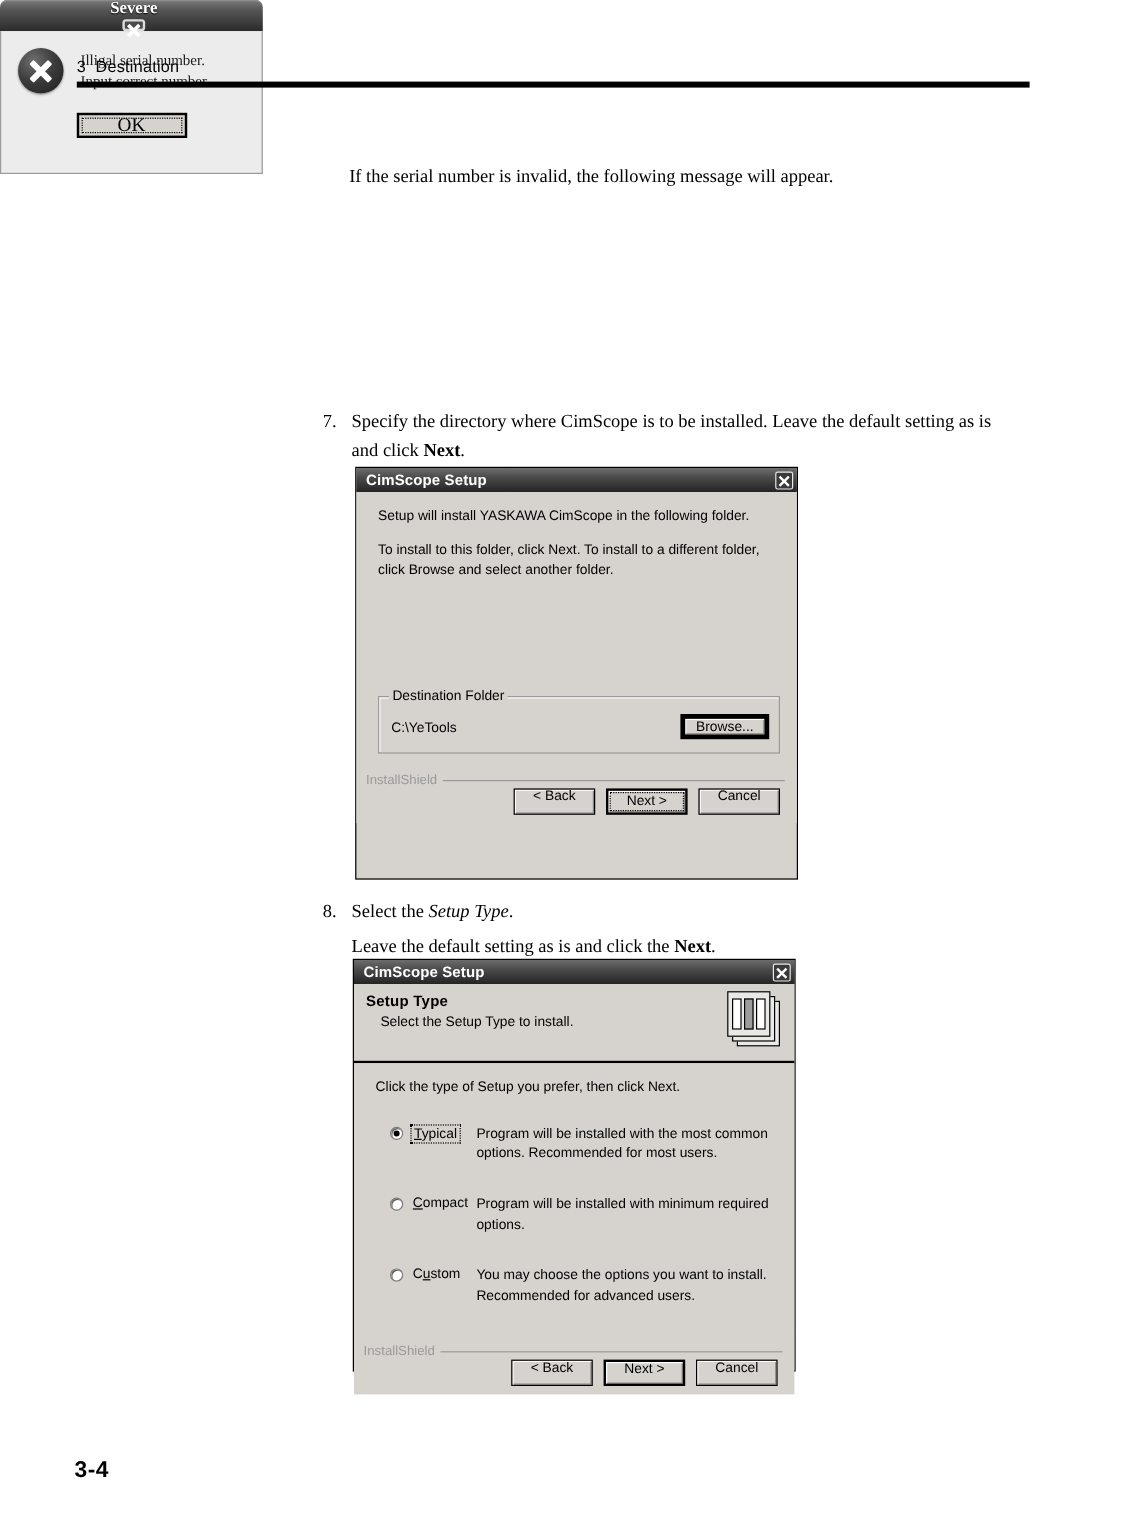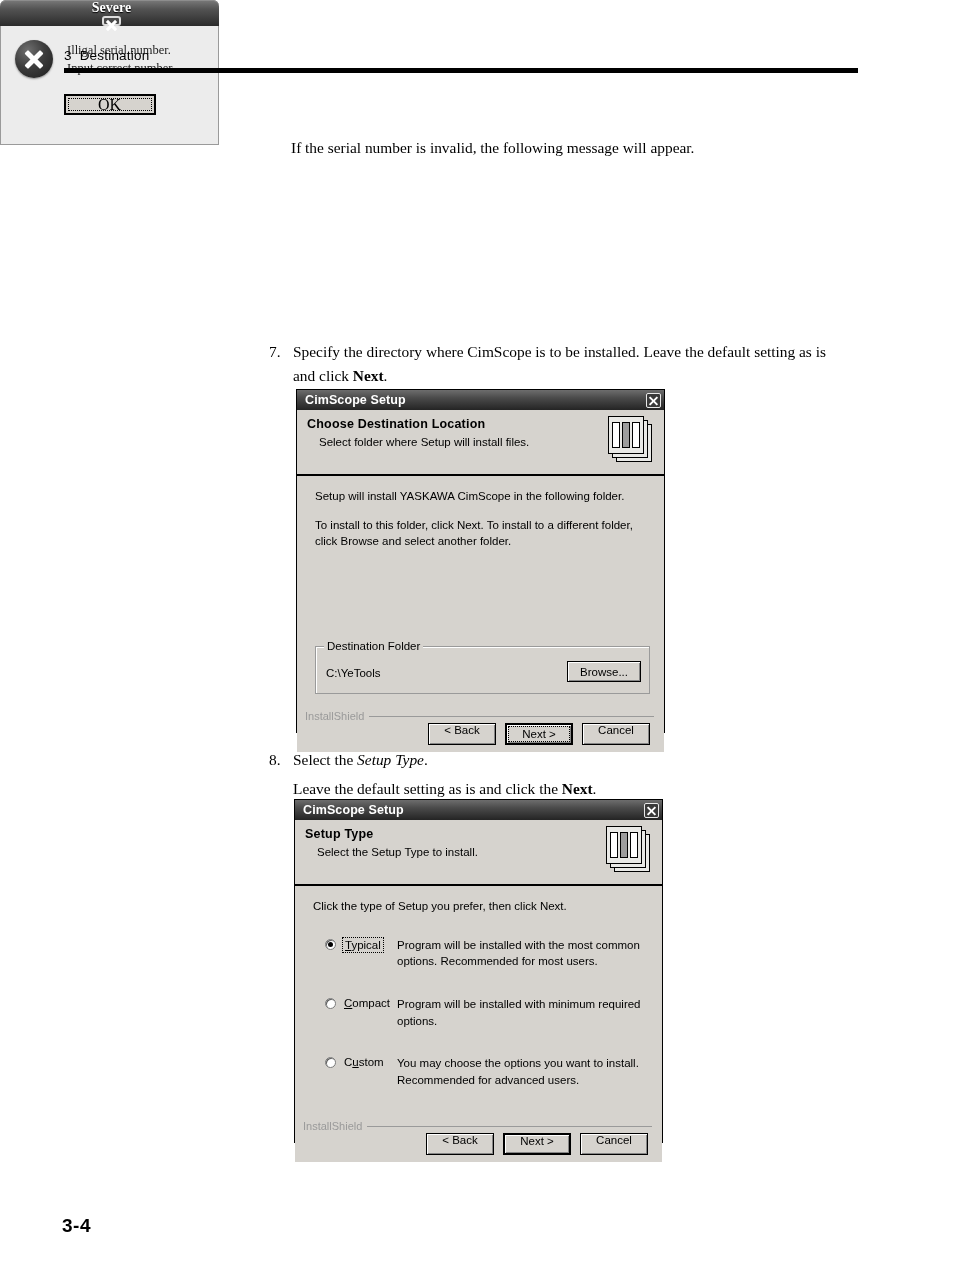--- a/index.html
+++ b/index.html
@@ -242,21 +242,21 @@
     font-size: 11.5px;
     text-align: right;
   }
   .groupbox .gb-path {
     position:absolute; left: 10px; top: 20px; font-size: 11.5px;
   }
   .browse-btn {
     position:absolute; right: 8px; top: 14px;
     width: 74px; height: 21px;
     background: #d6d3ce;
-    border: 1px solid #000000;
+    border: 4px solid #000000;
     box-shadow: inset 1px 1px 0 #fff, inset -1px -1px 0 #868686;
     font-size: 11.5px;
     display:flex; align-items:center; justify-content:center;
   }
 
   .wiz-foot {
     background: #d6d3ce;
     height: 50px;
     position: relative;
     padding: 0 14px;
@@ -364,33 +364,20 @@
   <span class="num">7.</span>
   <span class="body"><span>Specify the directory where CimScope is to be installed. Leave the default setting as is and click </span><b>Next</b><span>.</span></span>
 </div>
 
 <div class="dlg wiz" id="dest-dialog">
   <div class="titlebar">
     <span class="title">CimScope Setup</span>
     <span class="closebtn"></span>
   </div>
 
-  <div class="wiz-head">
-    <div class="h-title">Choose Destination Location</div>
-    <div class="h-sub">Select folder where Setup will install files.</div>
-    <div class="is-icon">
-      <div class="pg pg3"></div>
-      <div class="pg pg2"></div>
-      <div class="pg pg1">
-        <span class="bar"></span>
-          <span class="bar mid"></span>
-          <span class="bar"></span>
-      </div>
-    </div>
-  </div>
 
   <div class="wiz-body">
     <p>Setup will install YASKAWA CimScope in the following folder.</p>
     <p>To install to this folder, click Next. To install to a different folder, click Browse and select another folder.</p>
 
     <div class="groupbox">
       <span class="gb-title">Destination Folder</span>
       <span class="gb-path">C:\YeTools</span>
       <div class="browse-btn">
         <span>Browse...</span>

